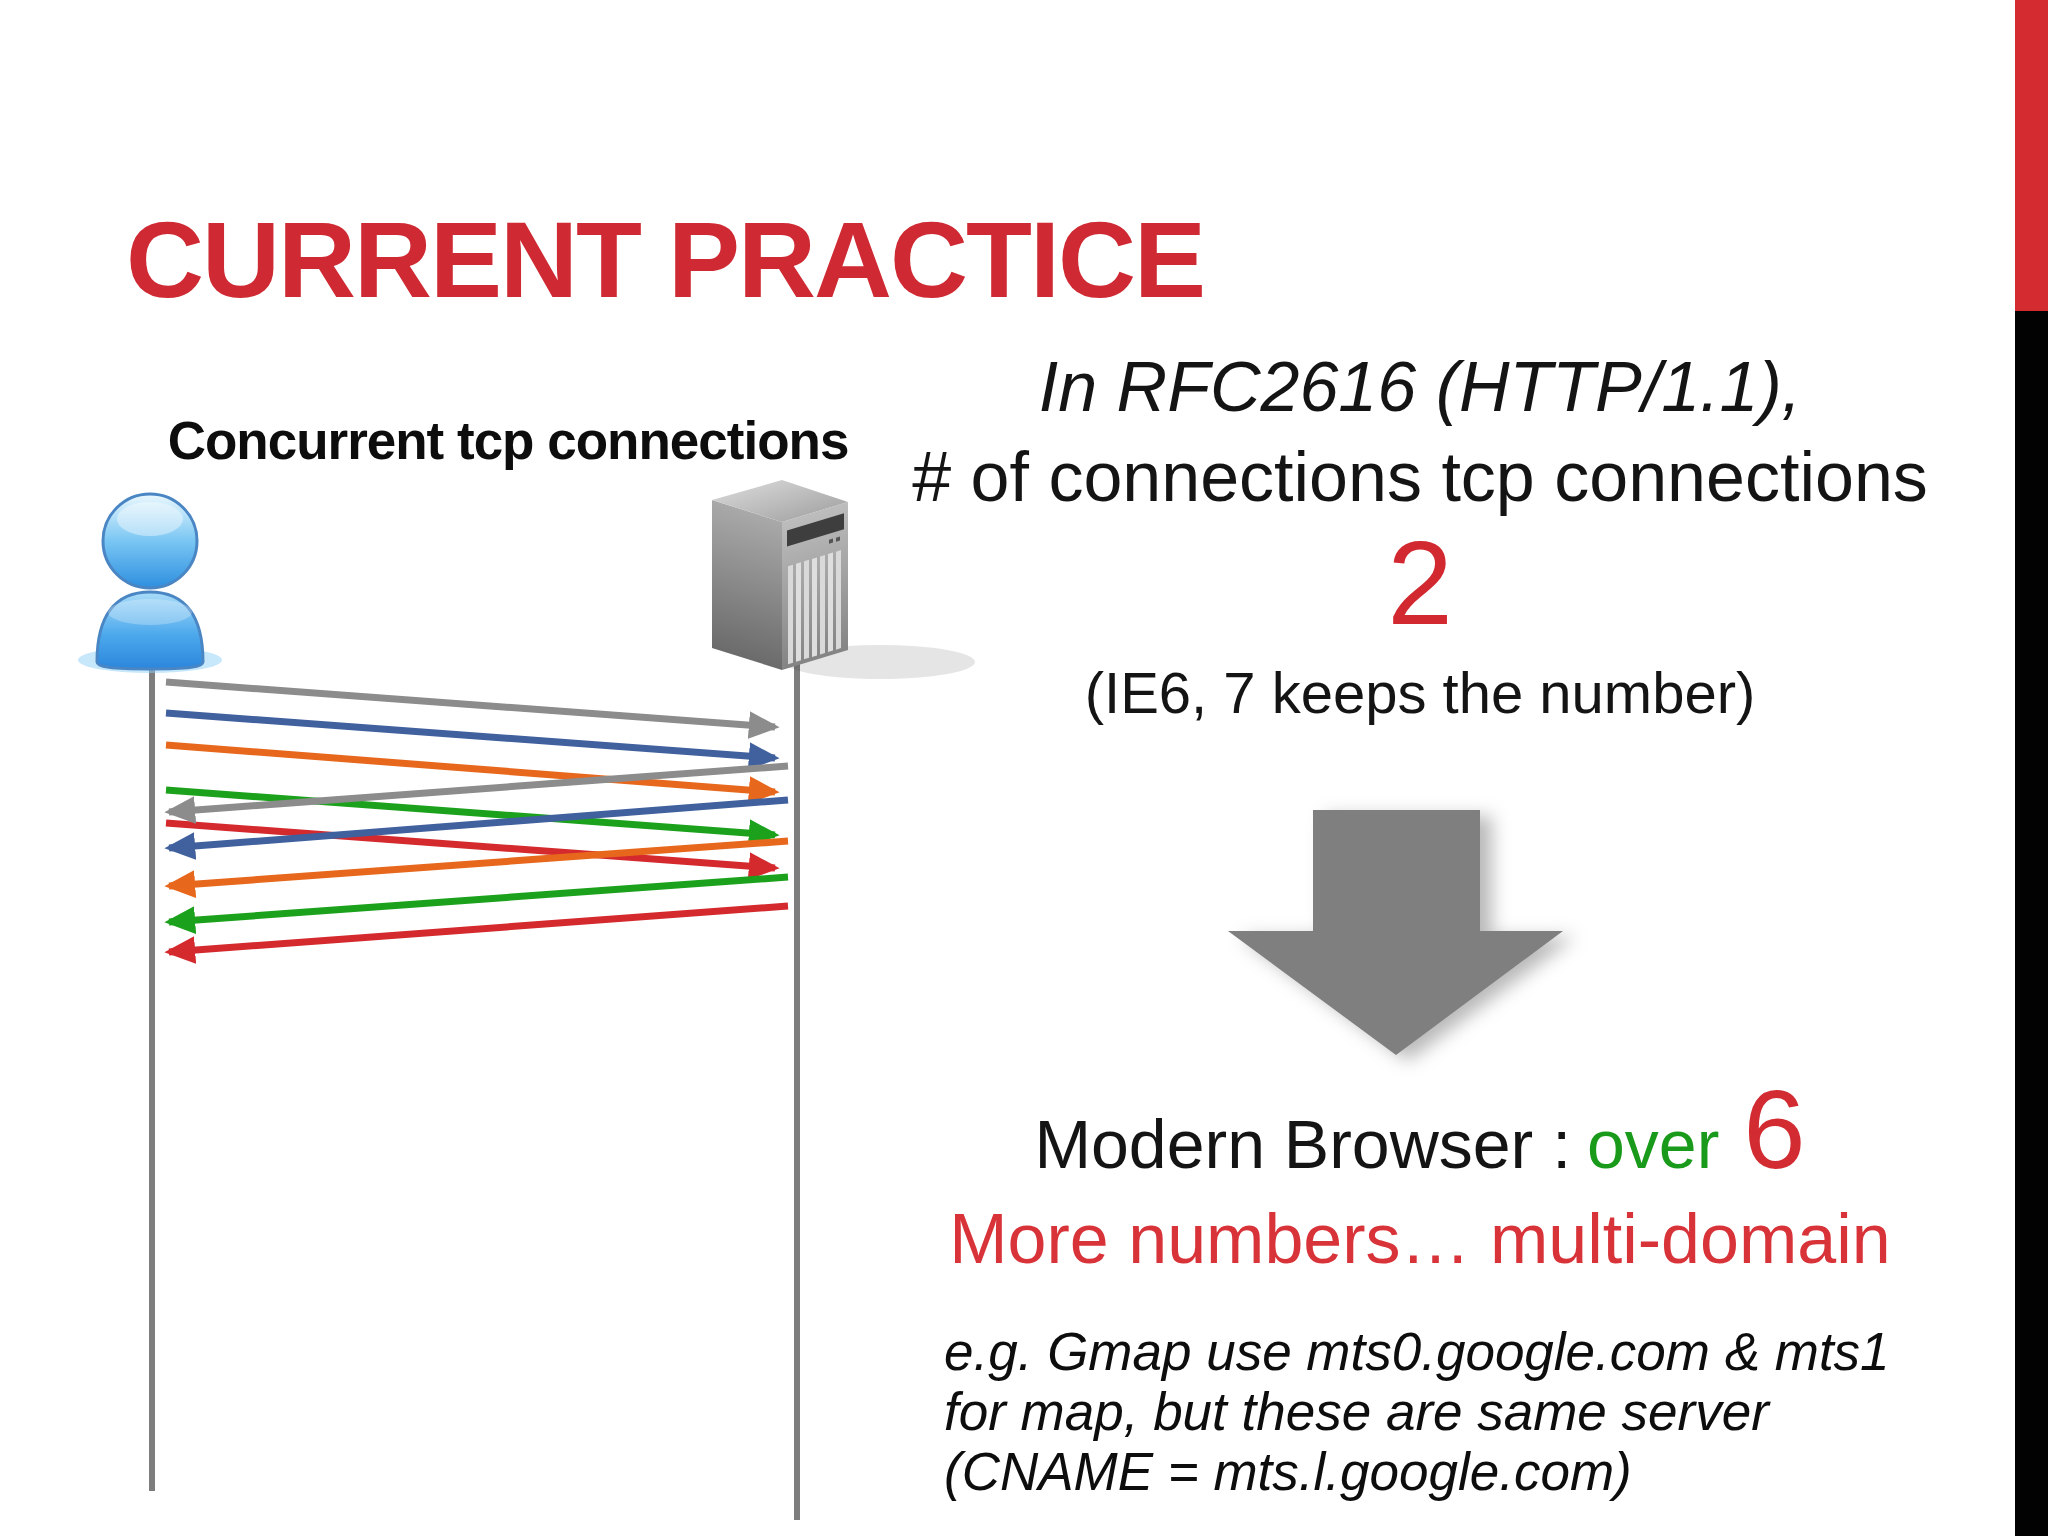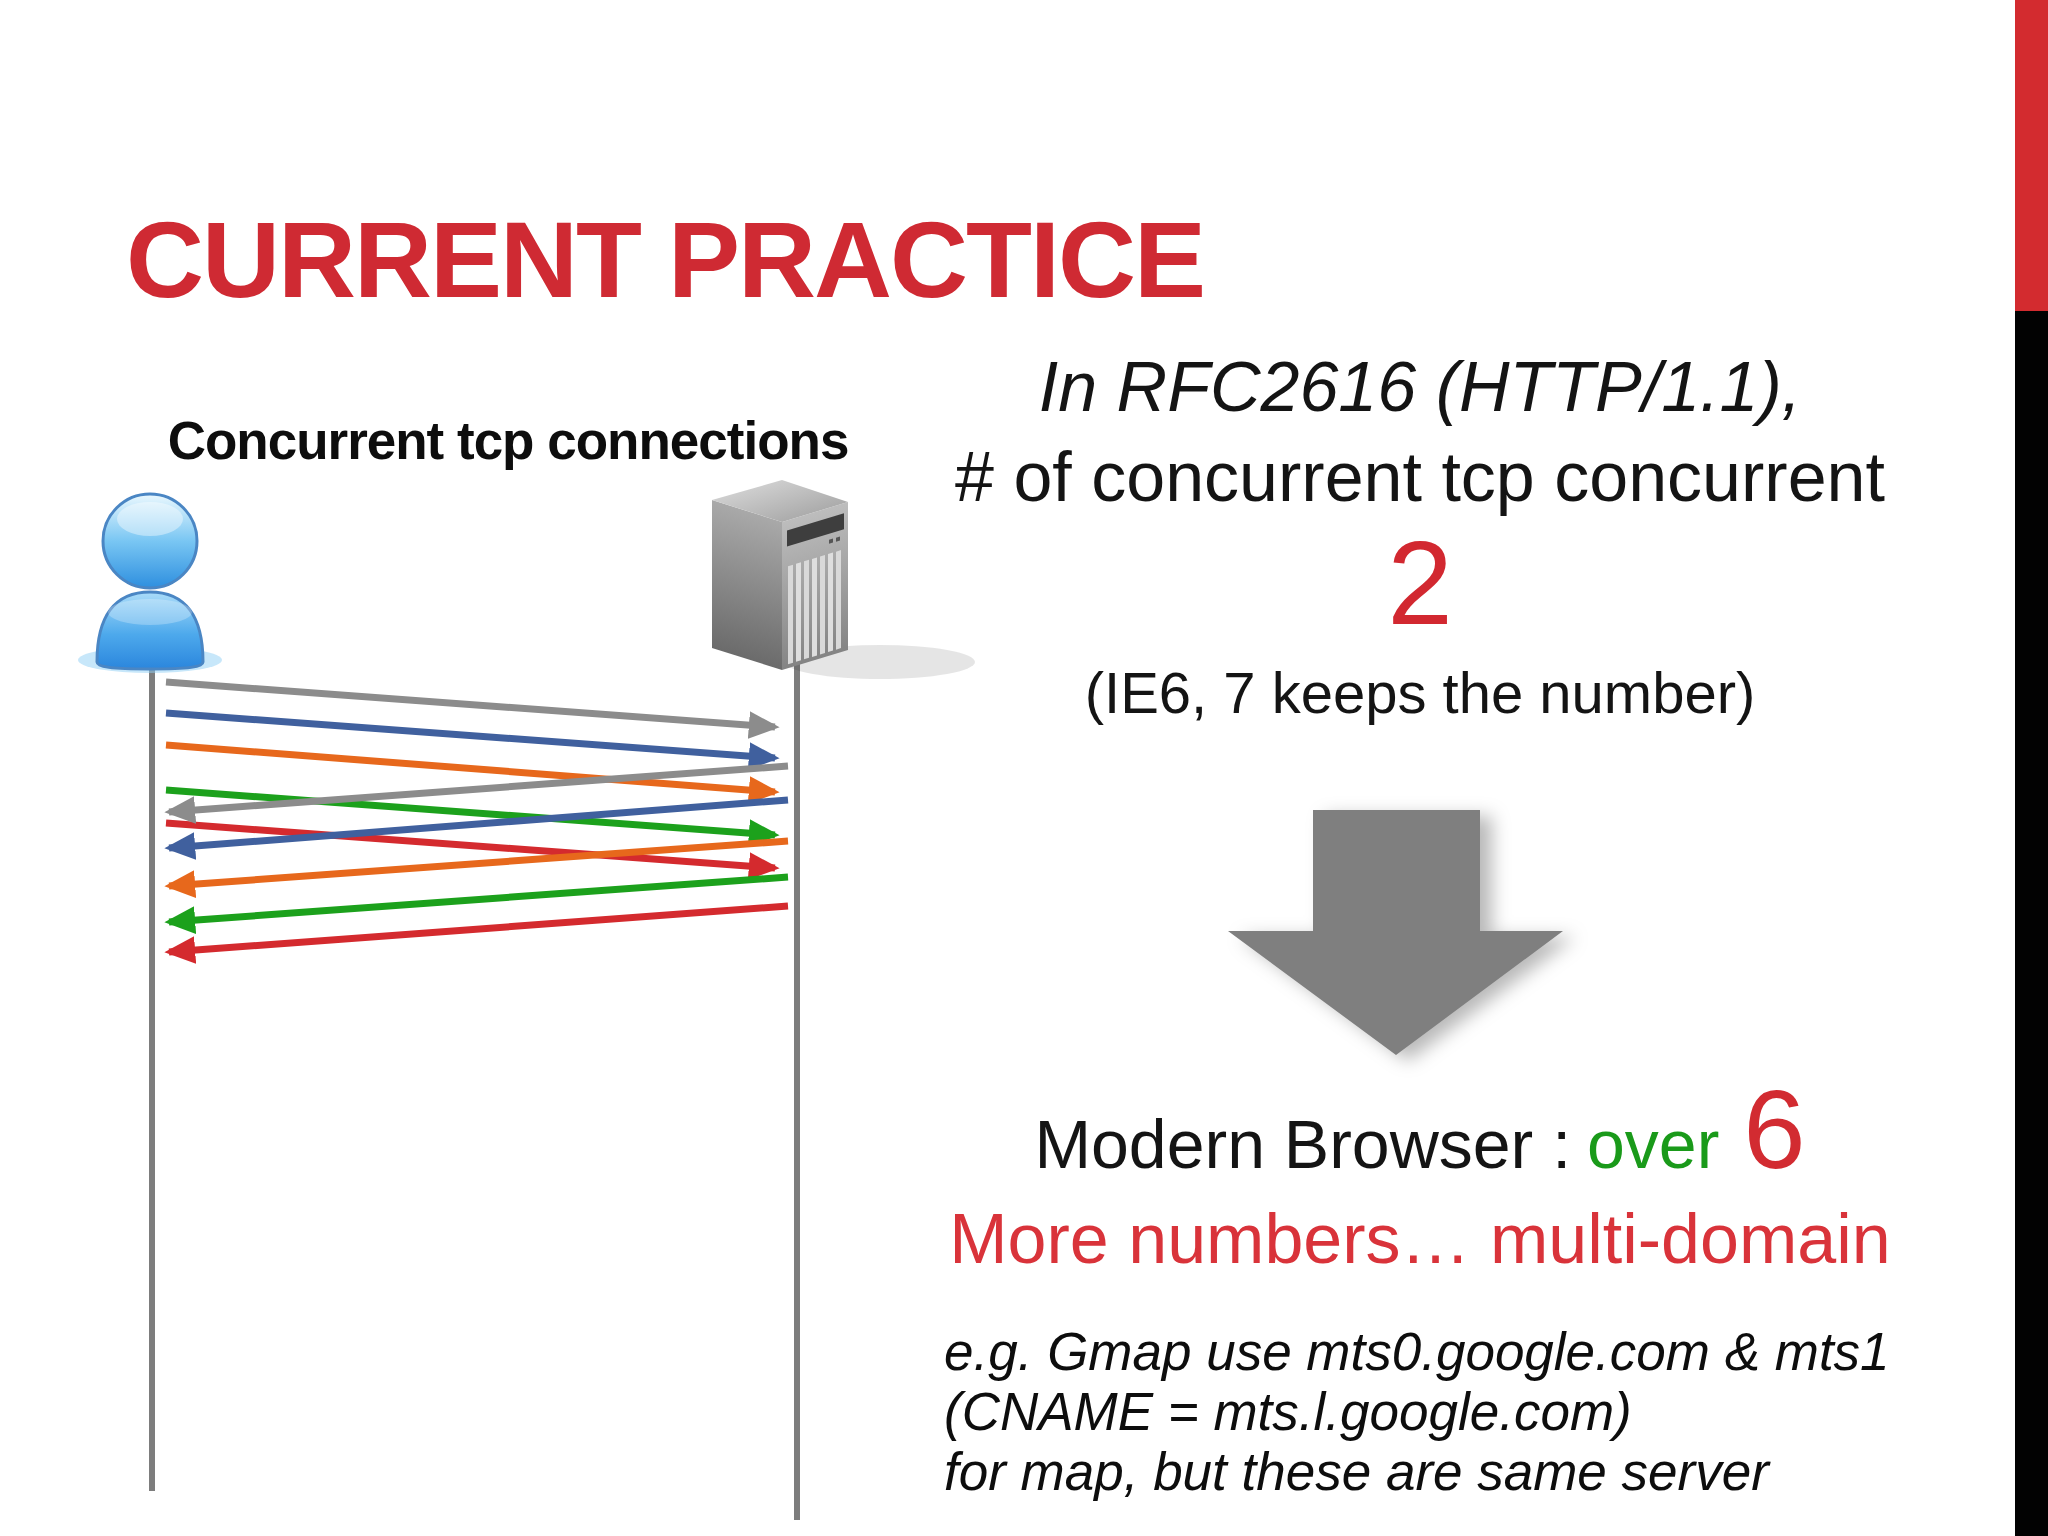--- a/index.html
+++ b/index.html
@@ -153,31 +153,31 @@
         <line x1="788" y1="800" x2="169" y2="848" stroke="#40609e" stroke-width="7" marker-end="url(#ah6)"></line>
         <line x1="788" y1="841" x2="169" y2="886" stroke="#e7681c" stroke-width="7" marker-end="url(#ah7)"></line>
         <line x1="788" y1="877" x2="169" y2="922" stroke="#1ca11c" stroke-width="7" marker-end="url(#ah8)"></line>
         <line x1="788" y1="906" x2="169" y2="952" stroke="#d42a2e" stroke-width="7" marker-end="url(#ah9)"></line>
       </g>
 
     <polygon id="big-arrow" points="1313,810 1480,810 1480,931 1563,931 1396,1055 1228,931 1313,931" style="filter: drop-shadow(rgba(0, 0, 0, 0.28) 12px 6px 9px); fill: rgb(127, 127, 127);"></polygon>
   </svg>
 
   <div id="rfc-line1" class="abs rcol">In RFC2616 (HTTP/1.1),</div>
-  <div id="rfc-line2" class="abs rcol"># of concurrent tcp concurrent</div>
+  <div id="rfc-line2" class="abs rcol"># of connections tcp connections</div>
   <div id="rfc-number" class="abs rcol" style="color: rgb(210, 40, 48);">2</div>
   <div id="rfc-note" class="abs rcol">(IE6, 7 keeps the number)</div>
 
   <div id="modern-line" class="abs rcol">
     <span id="modern-label">Modern Browser :</span>
     <span id="modern-over" style="color: rgb(26, 154, 26);">over</span>
     <span id="modern-number" style="color: rgb(210, 43, 49);">6</span>
   </div>
 
   <div id="multi-domain-note" class="abs rcol" style="color: rgb(217, 51, 58);">More numbers… multi-domain</div>
 
   <div id="example" class="abs">
     <div>e.g. Gmap use mts0.google.com &amp; mts1</div>
+    <div>for map, but these are same server</div>
     <div>(CNAME = mts.l.google.com)</div>
-    <div>for map, but these are same server</div>
   </div>
 
 </div>
 
 </body></html>

